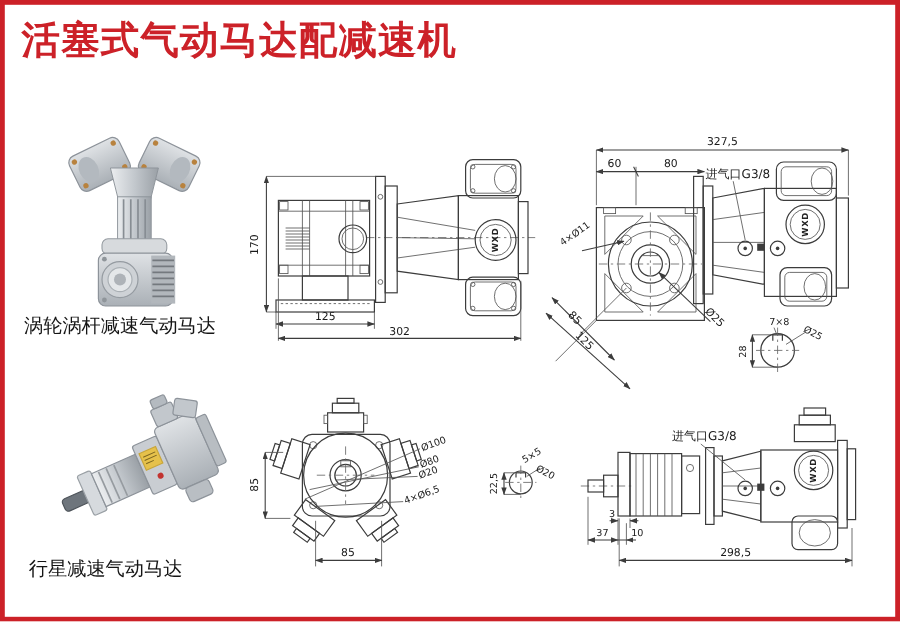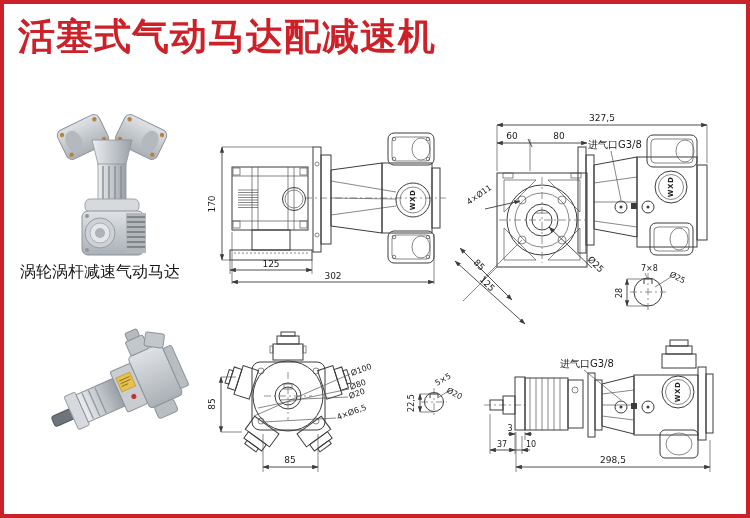--- a/index.html
+++ b/index.html
@@ -1,19 +1,19 @@
 <!DOCTYPE html>
 <html><head>
 <meta charset="utf-8">
 <style>
   html,body{margin:0;padding:0;background:#fff;}
   .frame{position:relative;width:750px;height:518px;box-sizing:border-box;
          border:4px solid #cc2128;background:#fff;overflow:hidden;
          font-family:"Liberation Sans",sans-serif;}
-  .title{position:absolute;left:14px;top:8px;margin:0;font-size:37px;font-weight:900;
+  .title{position:absolute;left:14px;top:8px;margin:0;font-size:32px;font-weight:900;
          color:#cc2128;letter-spacing:1px;font-family:"Liberation Sans",sans-serif;}
   .caption{position:absolute;font-size:16px;color:#151515;font-weight:500;}
   .cap1{left:16px;top:258px;}
   .cap2{left:20px;top:460px;}
   svg{position:absolute;overflow:visible;}
   .dl{stroke:#3c3c3c;stroke-width:0.9;fill:none;}
   .ol{stroke:#3c3c3c;stroke-width:1;fill:none;}
   .tl{stroke:#555;stroke-width:0.7;fill:none;}
   .cl{stroke:#666;stroke-width:0.7;fill:none;stroke-dasharray:7 3 2 3;}
   .dim{font-family:"DejaVu Sans",sans-serif;font-size:9px;fill:#1a1a1a;}
@@ -104,20 +104,21 @@
         <rect x="100" y="22" width="19" height="15" rx="2" fill="#c2c7cc" stroke="#8d939a"></rect>
         <rect x="103" y="14" width="13" height="8" rx="2" fill="#b4bac0" stroke="#8d939a"></rect>
       </g>
       <g transform="rotate(32 128 32)">
         <rect x="118" y="25" width="19" height="14" rx="2" fill="#c2c7cc" stroke="#8d939a"></rect>
       </g>
       <rect x="100" y="93" width="21" height="13" rx="3" fill="#b9bec3" stroke="#8d939a"></rect>
       <rect x="132" y="43" width="9" height="44" rx="2" fill="#b8bdc2" stroke="#8d939a"></rect>
     </g>
   </svg>
+  <div class="caption cap2">行星减速气动马达</div>
 
   <svg style="left:196px;top:102px" width="250" height="180" viewBox="0 0 250 180">
     <defs>
         <marker id="a1" markerWidth="7" markerHeight="5" refX="6.5" refY="2.5" orient="auto-start-reverse">
           <path d="M0,0L7,2.5L0,5Z" fill="#3c3c3c"></path>
         </marker>
       </defs>
     <line class="cl" x1="105" y1="92" x2="246" y2="92"></line>
     <g>
       <rect class="ol" x="32" y="61" width="76" height="63"></rect>

